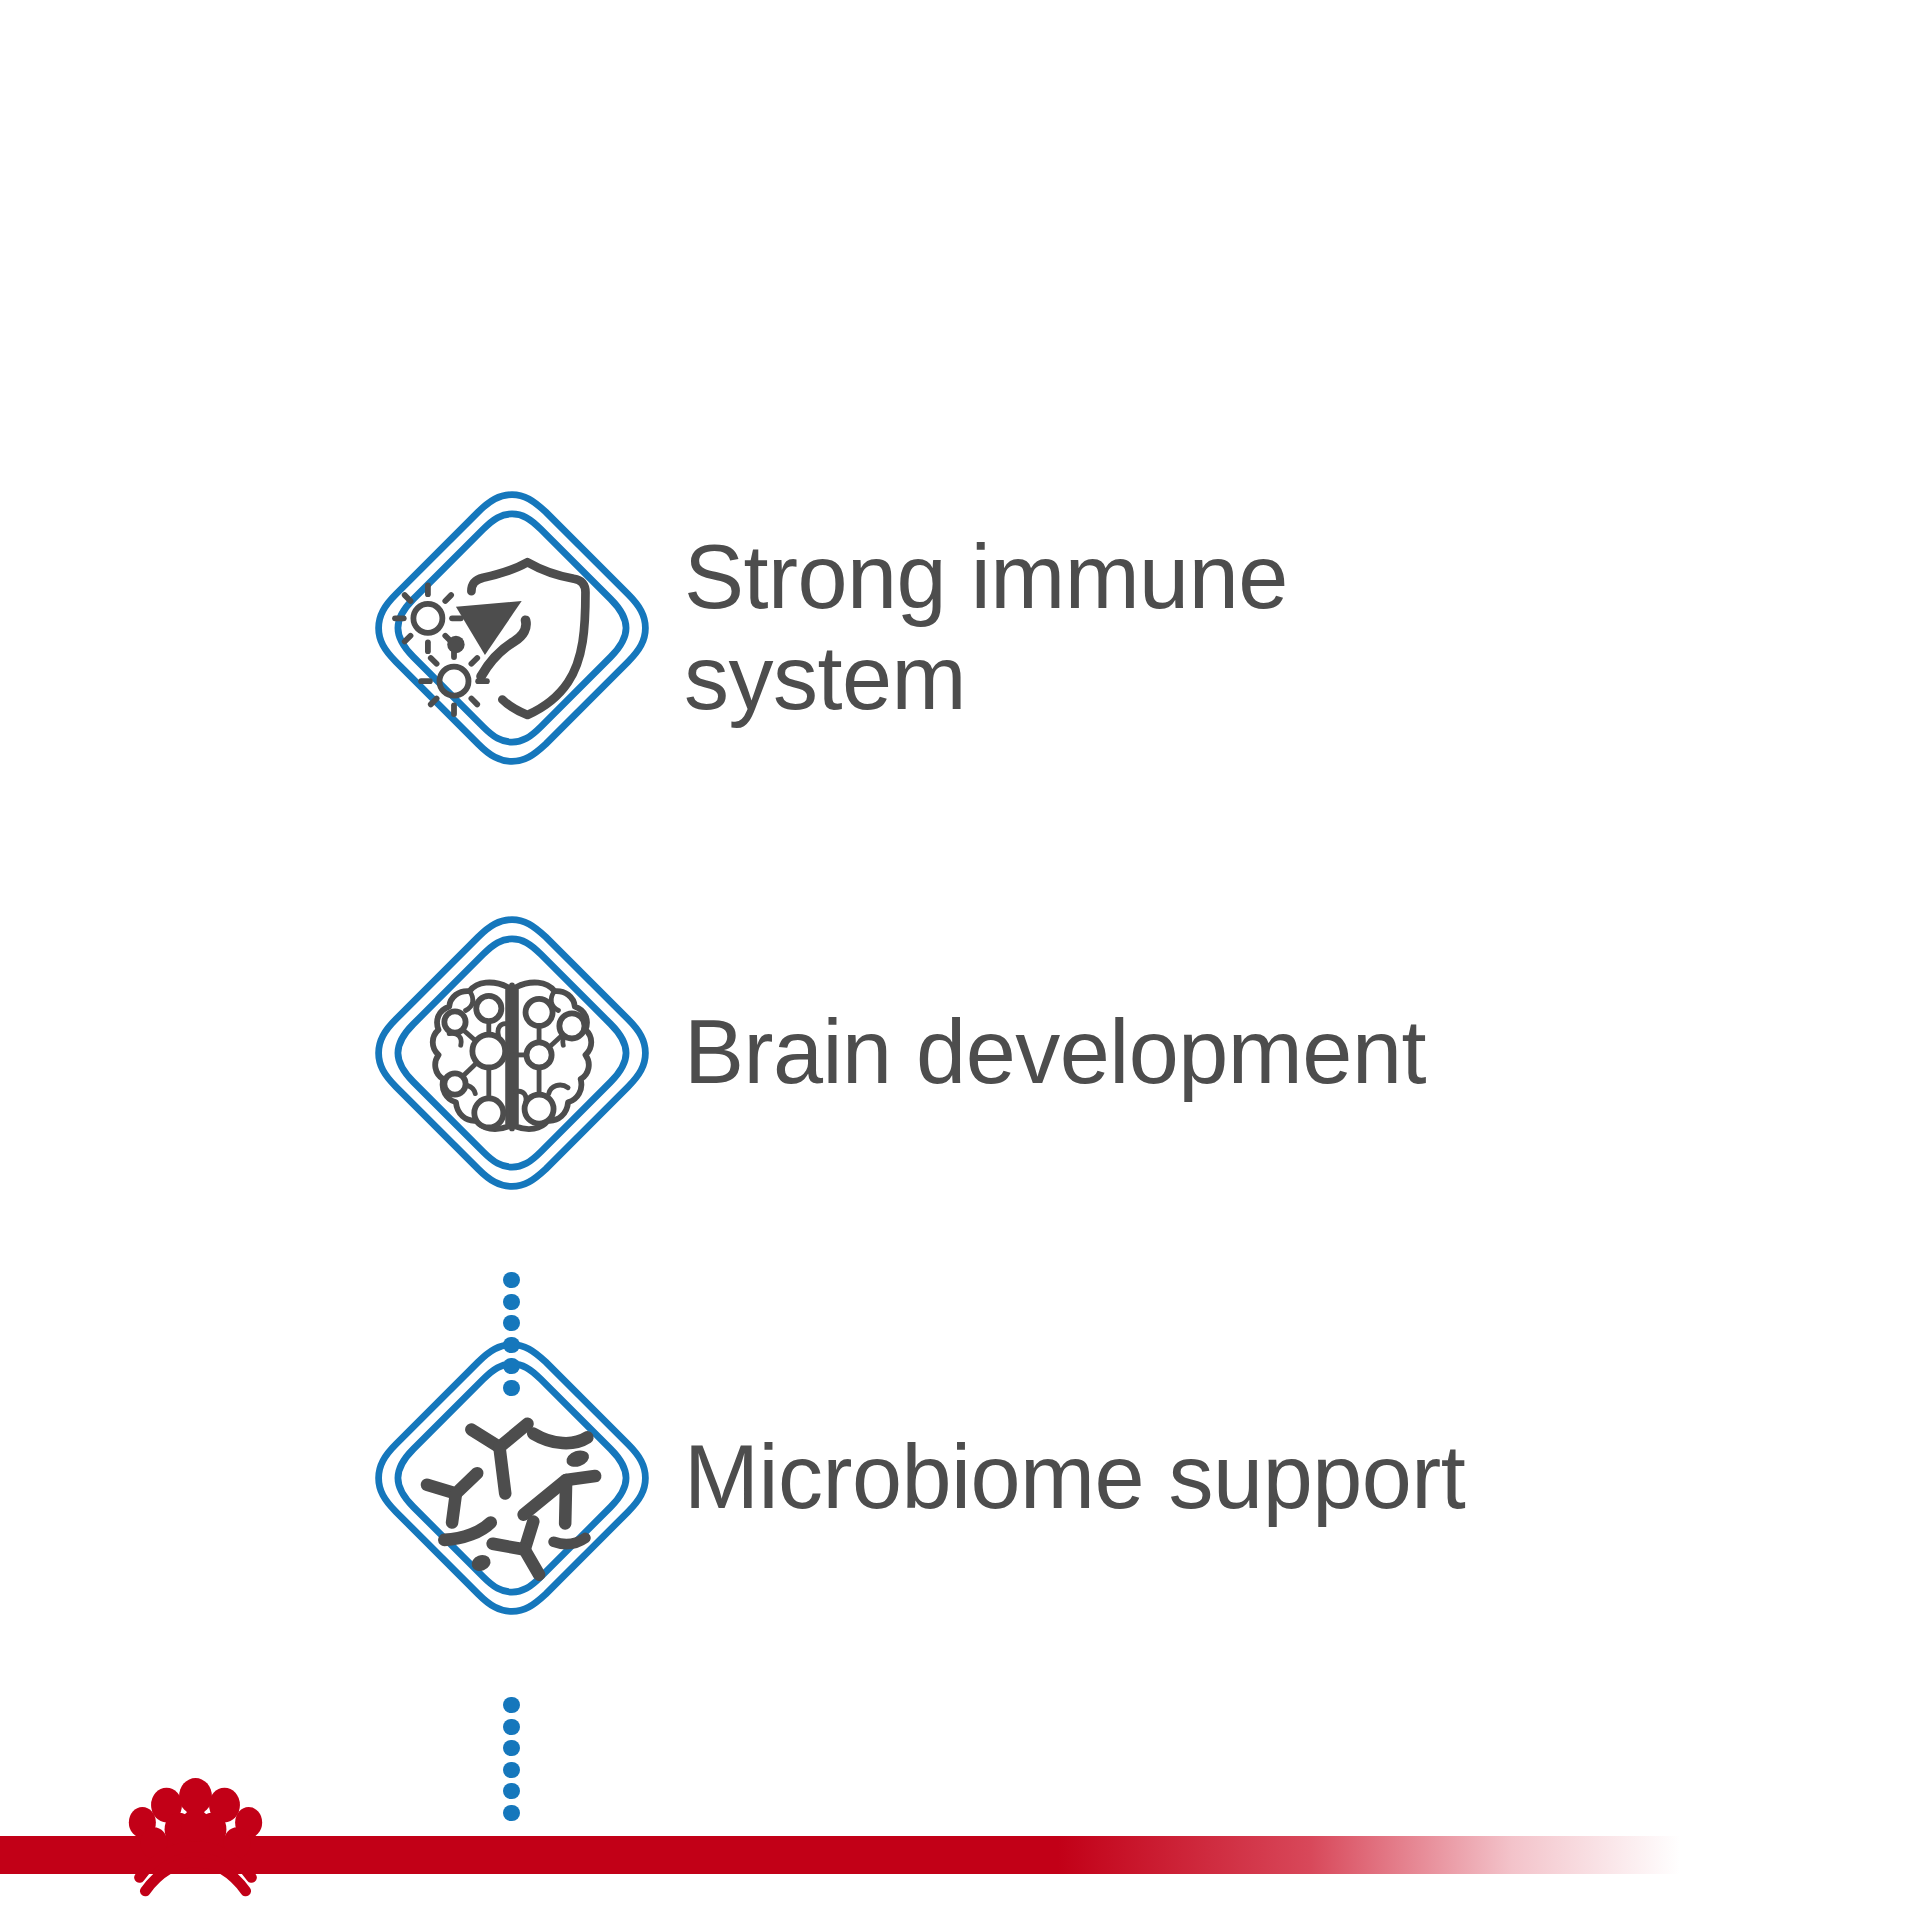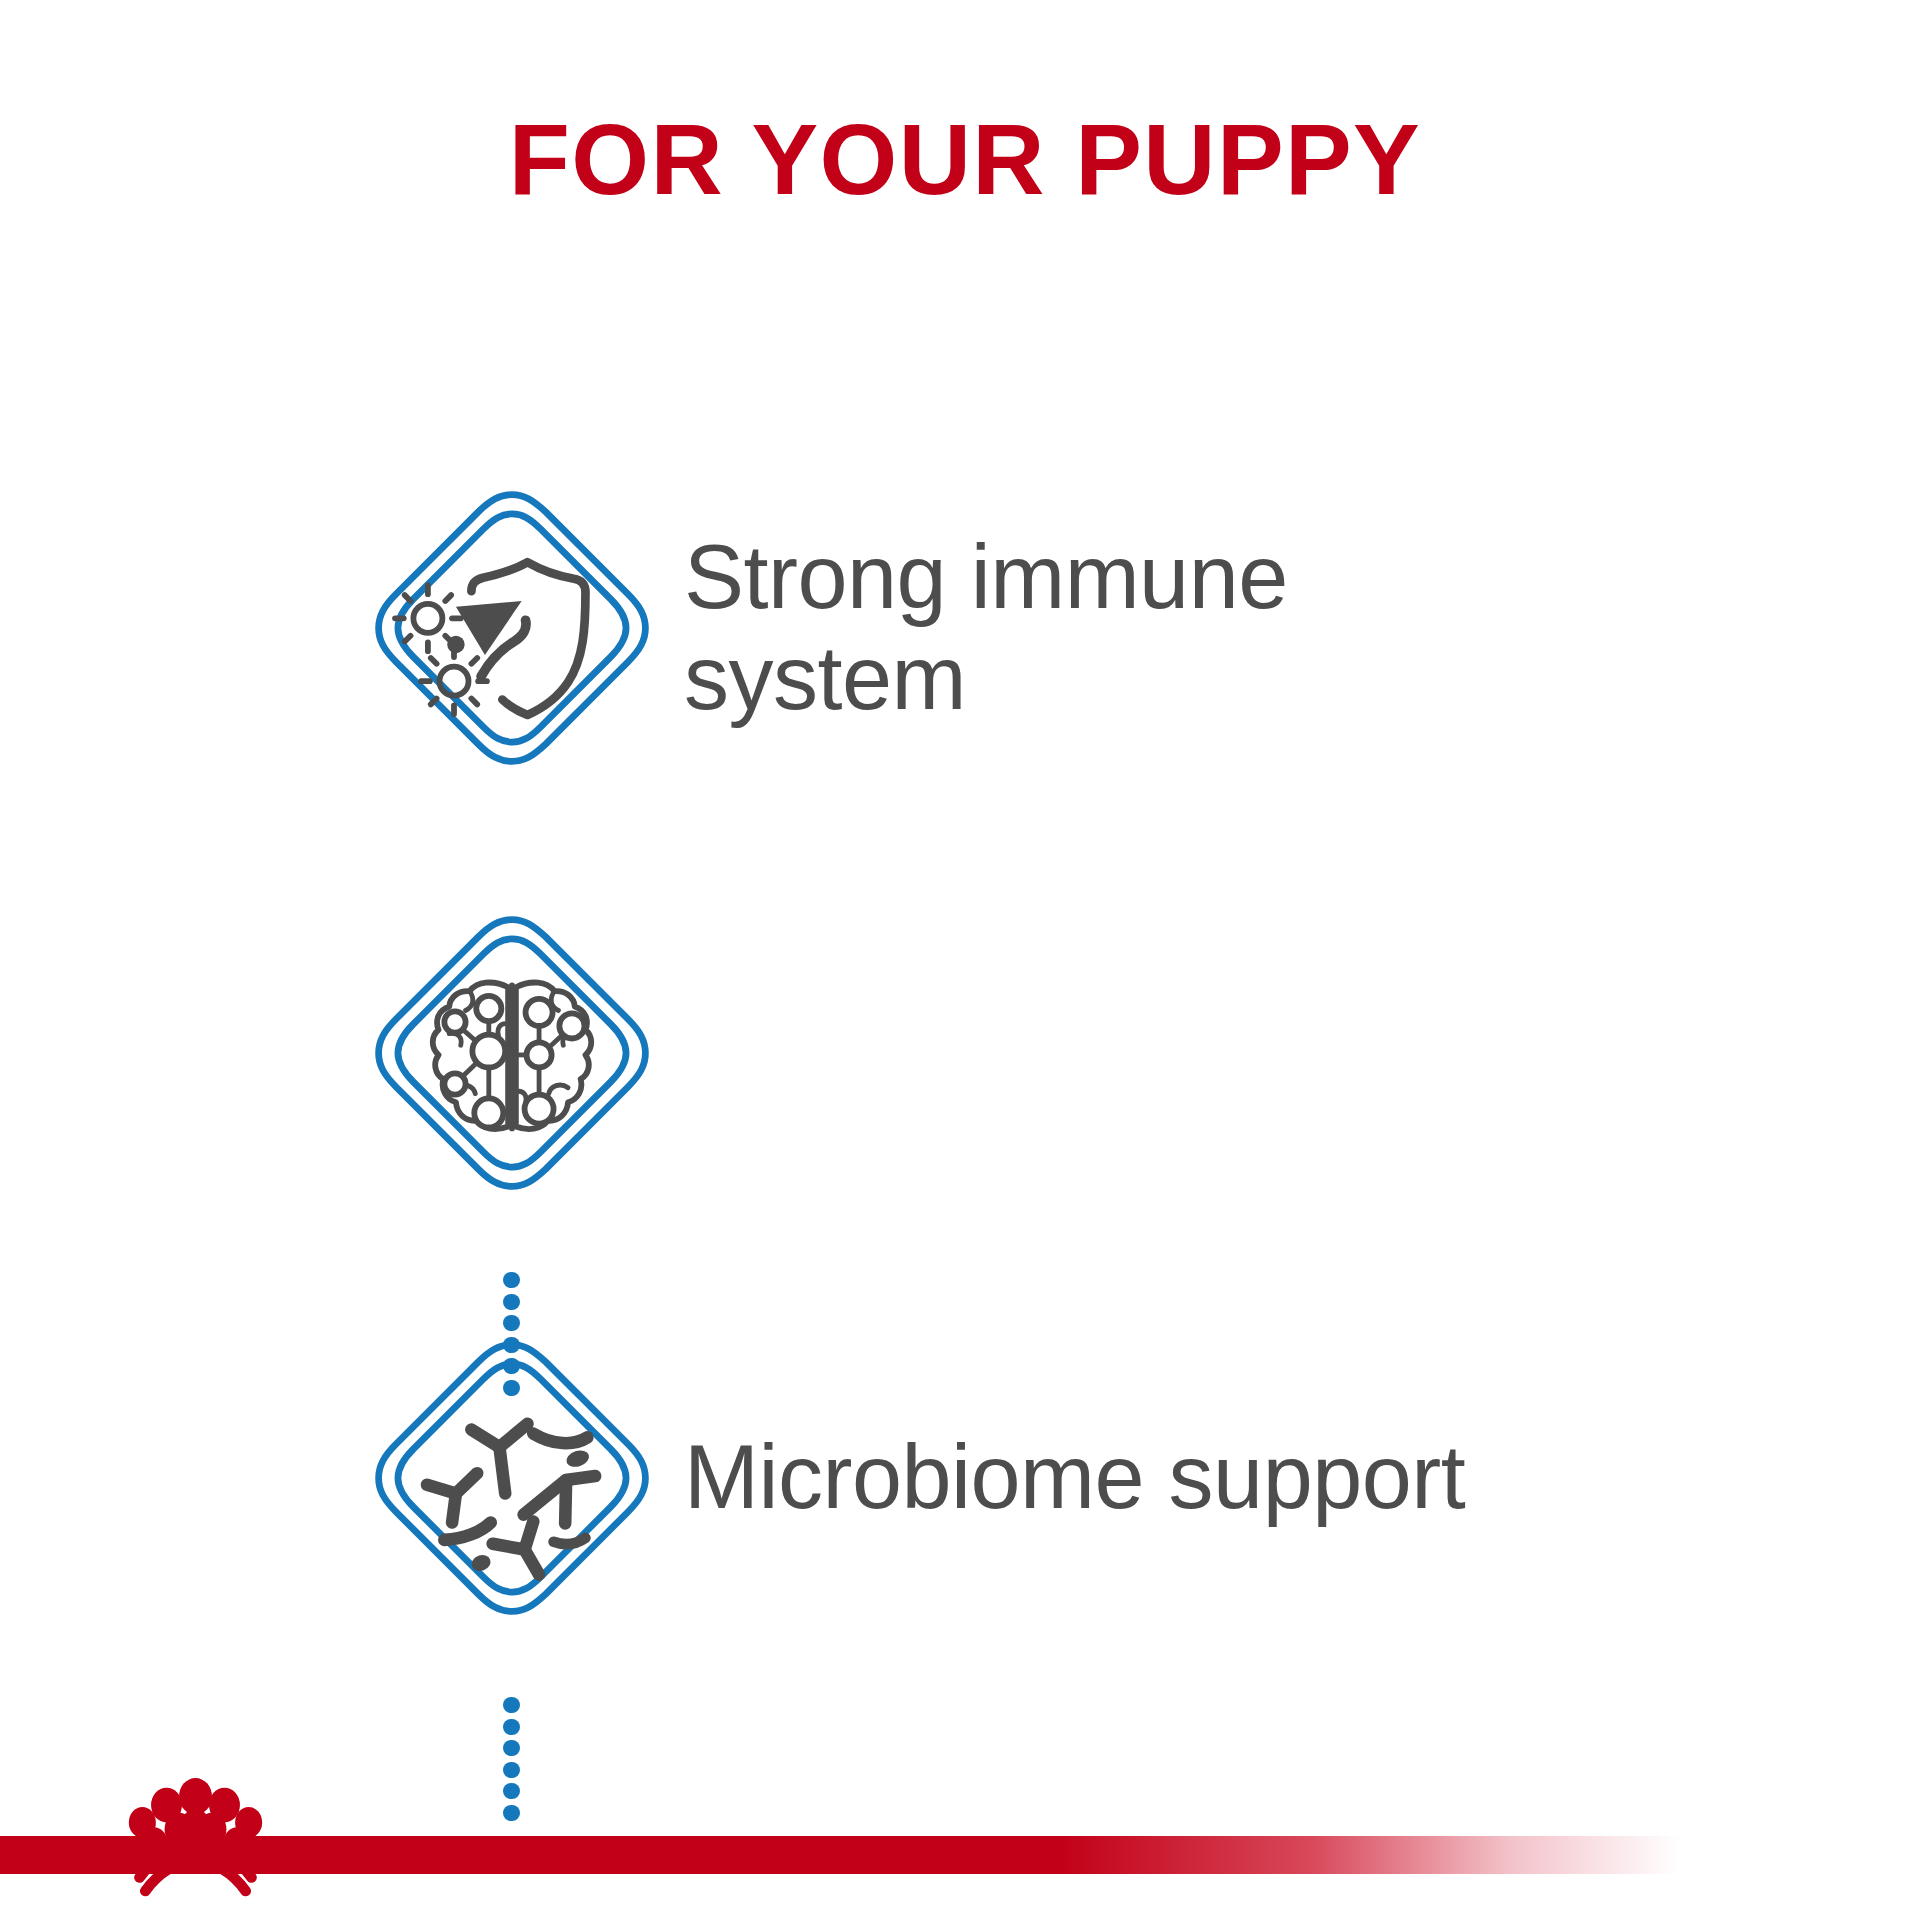--- a/index.html
+++ b/index.html
@@ -132,21 +132,20 @@
     top: 17.4px;
     width: 143px;
     height: 124px;
   }
   .crown svg { display: block; width: 143px; height: 124px; }
 </style>
 </head>
 <body>
 
 <div class="title-block">
-  <span class="title-line">FOR YOUR PUPPY</span>
 </div>
 
 <div class="benefits">
 
   <div class="benefit-row row-0">
     <div class="icon-badge">
       <svg viewBox="0 0 300 300" xmlns="http://www.w3.org/2000/svg">
 
         <path d="M150 12 C163 12 172 18 185 30 L270 115 C282 127 288 137 288 150
                  C288 163 282 173 270 185 L185 270 C172 282 163 288 150 288
@@ -256,20 +255,21 @@
         </g>
 
         <g fill="#FFFFFF" stroke="#4D4D4D" stroke-width="6">
           <circle cx="178" cy="108" r="14"></circle>
           <circle cx="212" cy="122" r="13"></circle>
           <circle cx="178" cy="152" r="13"></circle>
           <circle cx="178" cy="208" r="15"></circle>
         </g>
       </svg>
     </div>
+    <div class="benefit-label">Brain development</div>
   </div>
 
   <div class="benefit-row row-2">
     <div class="icon-badge">
       <svg viewBox="0 0 300 300" xmlns="http://www.w3.org/2000/svg">
         <path d="M150 12 C163 12 172 18 185 30 L270 115 C282 127 288 137 288 150
                  C288 163 282 173 270 185 L185 270 C172 282 163 288 150 288
                  C137 288 127 282 115 270 L30 185 C18 173 12 163 12 150
                  C12 137 18 127 30 115 L115 30 C127 18 137 12 150 12 Z" fill="none" stroke="#1577BC" stroke-width="7"></path>
         <path d="M150 32 C161 32 169 37 180 48 L252 120 C263 131 268 140 268 150

